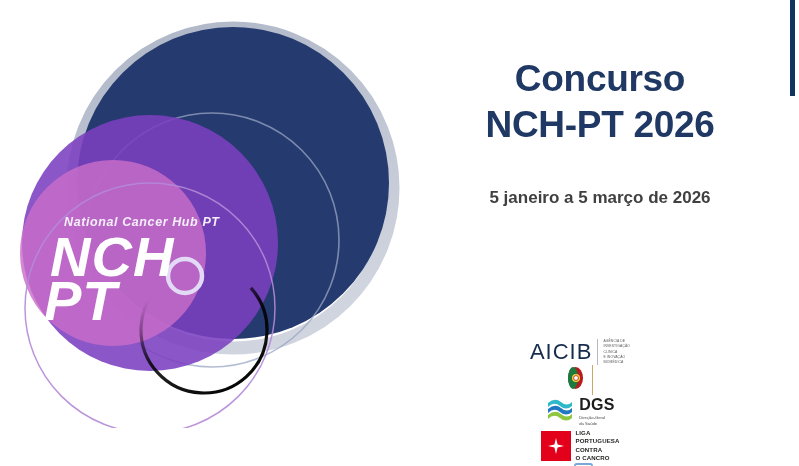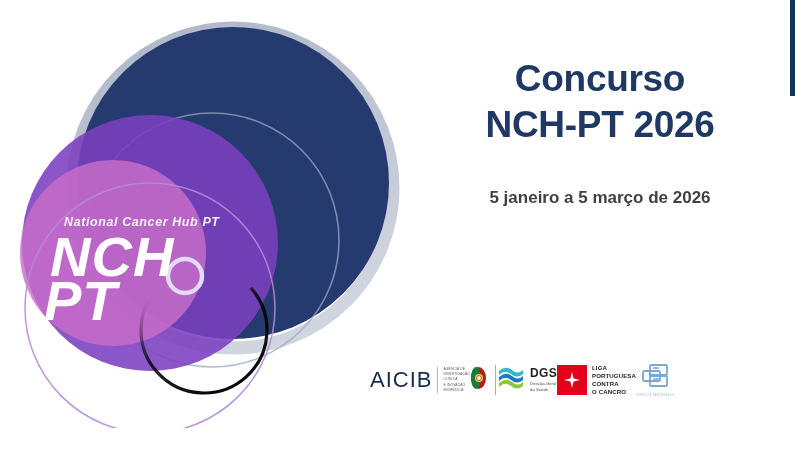--- a/index.html
+++ b/index.html
@@ -71,26 +71,27 @@
     font-size: 17px;
     font-weight: bold;
     line-height: 1.28;
     margin: 0;
   }
 
   
   .logos {
     position: absolute;
     left: 370px;
-    top: 354px;
+    top: 339px;
     width: 420px;
     height: 52px;
     display: flex;
     align-items: center;
     justify-content: flex-start;
+    flex-direction: column;
   }
   .logo-item {
     display: flex;
     align-items: center;
     height: 100%;
   }
 
   
   .aicib { gap: 5px; }
   .aicib-word {
@@ -136,21 +137,21 @@
     height: 30px;
     background: #c7a96a;
     margin-left: 4px;
   }
 
   
   .dgs { gap: 4px; }
   .dgs-text { line-height: 1; }
   .dgs-word {
     color: #1d1d1b;
-    font-size: 12px;
+    font-size: 16px;
     font-weight: bold;
     letter-spacing: 0.3px;
     line-height: 1;
   }
   .dgs-sub {
     color: #4a4a4a;
     font-size: 4.2px;
     line-height: 1.4;
     margin-top: 2px;
     white-space: pre-line;

